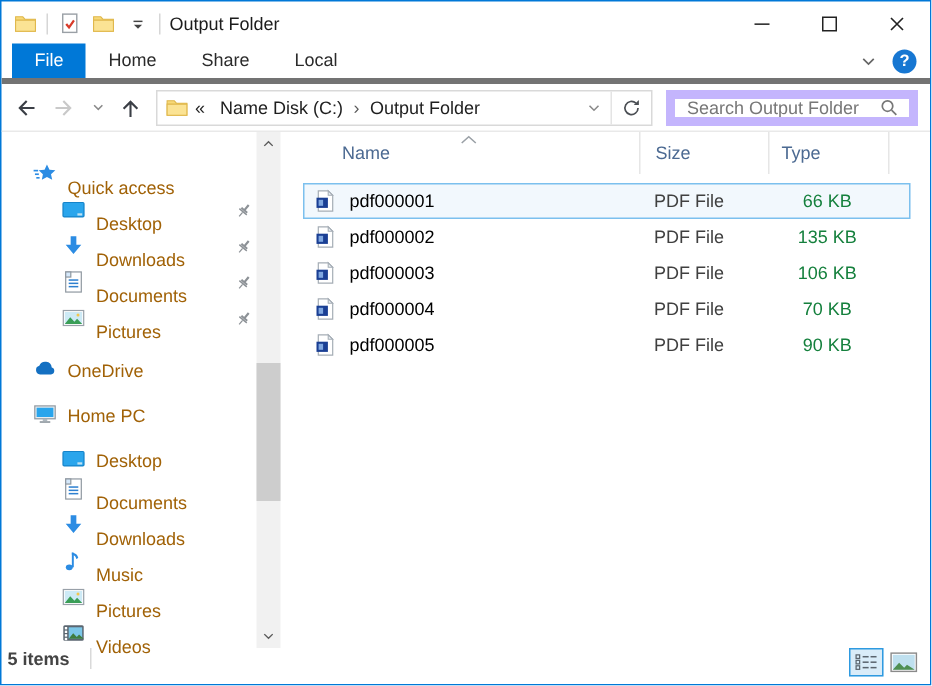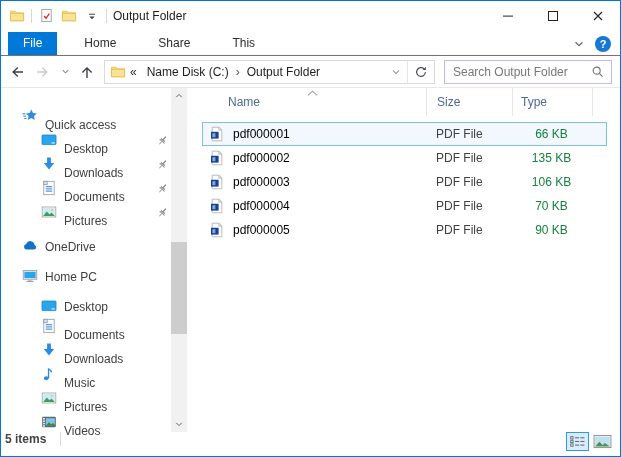--- a/index.html
+++ b/index.html
@@ -15,58 +15,58 @@
   
   .titlebar { height:29px; display:flex; align-items:center; flex:0 0 auto; }
   .qat { display:flex; align-items:center; gap:5px; padding-left:7px; }
   .qat .sep { width:1px; height:14px; background:#d6d6d6; }
   .qat-btn { display:flex; align-items:center; justify-content:center; width:18px; height:18px; }
   .win-title { margin-left:6px; color:#1c1c1c; }
   .caption { margin-left:auto; display:flex; height:100%; }
   .cap-btn { width:45px; height:100%; display:flex; align-items:center; justify-content:center; background:transparent; border:0; }
 
   
-  .tabrow { height:26px; display:flex; align-items:flex-end; border-bottom:1px solid #737373; flex:0 0 auto;gap:12px; }
+  .tabrow { height:26px; display:flex; align-items:flex-end; border-bottom:4px solid #737373; flex:0 0 auto; }
   .tab { padding:4px 15px 5px; color:#2b2b2b; cursor:default; }
   .tab.active { background:var(--accent,#0078d7); color:#fff; margin-left:7px; }
   .tab-spacer { flex:1; }
   .ribbon-right { display:flex; align-items:center; gap:9px; padding-right:9px; padding-bottom:3px; }
   .help-circle { width:16px; height:16px; border-radius:50%; background:#1777d2; color:#fff;
     font-size:11px; font-weight:bold; display:flex; align-items:center; justify-content:center; }
 
   
   .navbar { height:32px; display:flex; align-items:center; padding:0 8px 0 4px; gap:2px; border-bottom:1px solid #e9e9e9; flex:0 0 auto; }
   .nav-btn { width:24px; height:24px; display:flex; align-items:center; justify-content:center; }
   .nav-btn.narrow { width:16px; }
   .addressbox { flex:1; height:24px; border:1px solid #d9d9d9; display:flex; align-items:center; padding-left:5px; margin-left:3px; background:#fff; }
   .crumb-prefix { color:#1e1e1e; padding:0 4px; }
   .crumb { padding:0 6px; color:#1e1e1e; white-space:nowrap; }
   .crumb-sep { color:#5a5a5a; font-size:12px; padding:0 1px; }
   .addr-spacer { flex:1; }
   .addr-chevron { width:22px; height:22px; display:flex; align-items:center; justify-content:center; }
   .addr-divider { width:1px; height:22px; background:#e4e4e4; }
   .refresh-btn { width:26px; height:22px; display:flex; align-items:center; justify-content:center; }
-  .searchbox { width:168px; height:24px; border:1px solid #c4b5fd; margin-left:7px; display:flex; align-items:center; background:#fff; }
+  .searchbox { width:168px; height:24px; border:6px solid #c4b5fd; margin-left:7px; display:flex; align-items:center; background:#fff; }
   .searchbox input { flex:1; border:0; outline:0; height:100%; padding:0 4px 0 8px;
     font-family:"Liberation Sans",sans-serif; font-size:12px; color:#555; min-width:0; background:transparent; }
   .searchbox input::placeholder { color:#777; opacity:1; }
   .search-icon-wrap { width:26px; display:flex; align-items:center; justify-content:center; }
 
   
   .main { flex:1; display:flex; min-height:0; }
 
   
   .sidebar { width:196px; position:relative; flex:0 0 auto; }
   .side-list { padding-top:16px; }
   .side-item { height:24px; display:flex; align-items:center; gap:7px; padding-right:8px; cursor:default; }
   .side-item.gap-before { margin-top:6px;align-items:flex-end; }
   .side-item.lvl0 { padding-left:21px; }
   .side-item.lvl1 { padding-left:40px; }
   .side-icon { width:16px; height:16px; flex:0 0 auto; }
-  .side-label { white-space:nowrap; color:#404040;margin-top:17px; }
+  .side-label { white-space:nowrap; color:#a16207;margin-top:17px; }
   .pin { margin-left:auto; margin-right:20px; width:13px; height:13px; }
   .side-scrollbar { position:absolute; top:0; right:10px; width:16px; height:100%; background:#f1f1f1;
     display:flex; flex-direction:column; align-items:center; }
   .scroll-arrow { height:16px; width:16px; display:flex; align-items:center; justify-content:center; }
   .scroll-track { flex:1; width:16px; position:relative; }
   .scroll-thumb { position:absolute; left:0; top:138px; width:16px; height:92px; background:#cdcdcd; }
   .scroll-arrow.bottom { margin-top:auto; }
 
   
   .filepanel { flex:1; min-width:0; position:relative; }
@@ -147,21 +147,21 @@
             <path d="M4 4l8 8M12 4l-8 8" stroke="#222" stroke-width="1.1"></path>
           </svg>
       </button>
     </div>
   </div>
 
   <div class="tabrow">
     <div class="tab active">File</div>
     <div class="tab">Home</div>
     <div class="tab">Share</div>
-    <div class="tab">This</div>
+    <div class="tab">Local</div>
     <div class="tab-spacer"></div>
     <div class="ribbon-right">
       <span>
         <svg width="14" height="14" viewBox="0 0 16 16">
             <path d="M4 6l4 4 4-4" stroke="#666" fill="none" stroke-width="1.3"></path>
           </svg>
       </span>
       <span class="help-circle">?</span>
     </div>
   </div>

